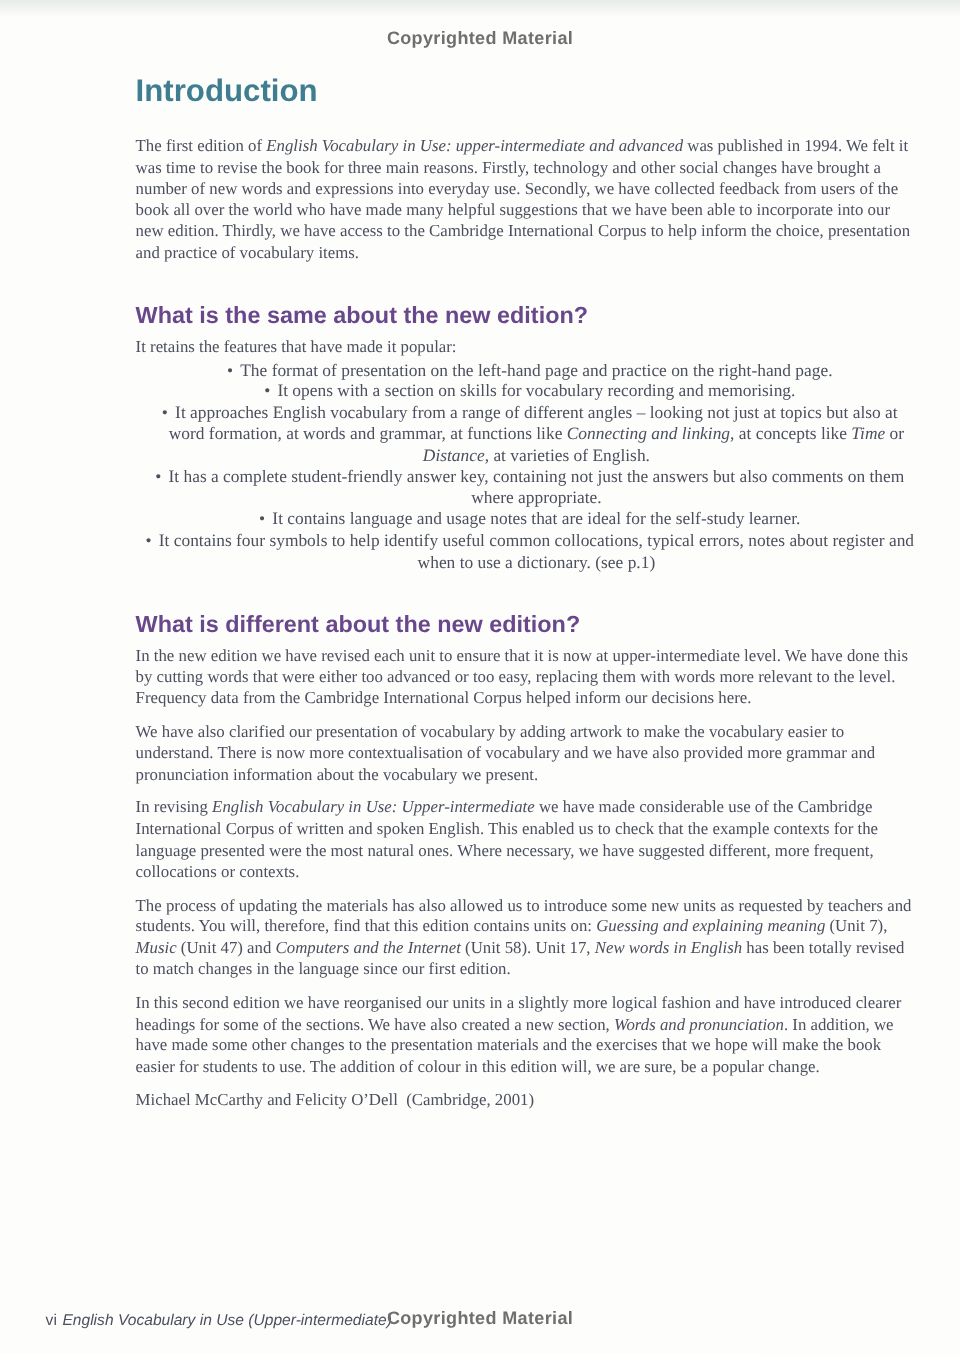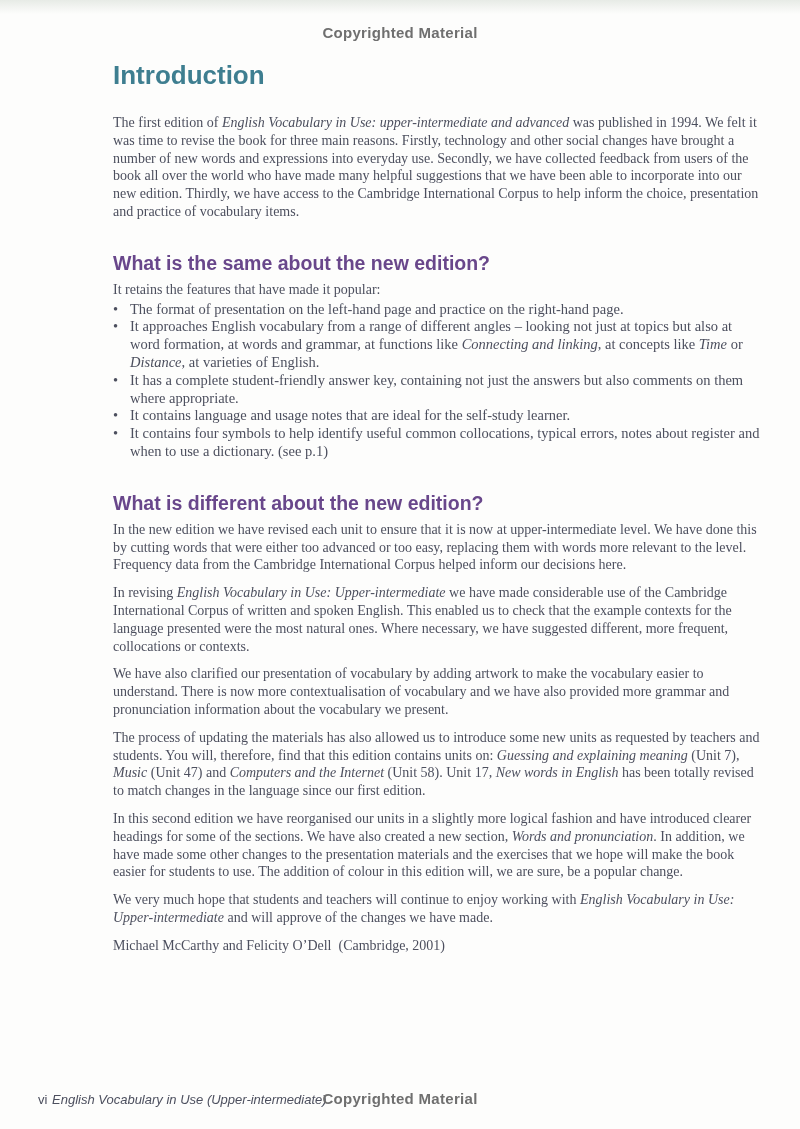--- a/index.html
+++ b/index.html
@@ -59,20 +59,21 @@
     line-height: 17.8px;
     margin: 0 0 10px 0;
   }
   p.lead {
     margin-bottom: 2px;
   }
   ul.features {
     list-style: none;
     margin: 0 0 8px 0;
     padding: 0;
+    text-align: center;
   }
   ul.features li {
     font-size: 14.5px;
     line-height: 17.8px;
     padding-left: 17px;
     text-indent: -17px;
   }
   ul.features li::before {
     content: "\2022";
     display: inline-block;
@@ -122,34 +123,34 @@
 
   <h1>Introduction</h1>
 
   <p class="body">The first edition of <i>English Vocabulary in Use: upper-intermediate and advanced</i> was published in 1994. We felt it was time to revise the book for three main reasons. Firstly, technology and other social changes have brought a number of new words and expressions into everyday use. Secondly, we have collected feedback from users of the book all over the world who have made many helpful suggestions that we have been able to incorporate into our new edition. Thirdly, we have access to the Cambridge International Corpus to help inform the choice, presentation and practice of vocabulary items.</p>
 
   <h2>What is the same about the new edition?</h2>
   <p class="body lead">It retains the features that have made it popular:</p>
 
   <ul class="features">
     <li>The format of presentation on the left-hand page and practice on the right-hand page.</li>
+    <li>It opens with a section on skills for vocabulary recording and memorising.</li>
     <li>It approaches English vocabulary from a range of different angles – looking not just at topics but also at word formation, at words and grammar, at functions like <i>Connecting and linking</i>, at concepts like <i>Time</i> or <i>Distance</i>, at varieties of English.</li>
     <li>It has a complete student-friendly answer key, containing not just the answers but also comments on them where appropriate.</li>
     <li>It contains language and usage notes that are ideal for the self-study learner.</li>
     <li>It contains four symbols to help identify useful common collocations, typical errors, notes about register and when to use a dictionary. (see p.1)</li>
   </ul>
 
   <h2>What is different about the new edition?</h2>
 
   <p class="body">In the new edition we have revised each unit to ensure that it is now at upper-intermediate level. We have done this by cutting words that were either too advanced or too easy, replacing them with words more relevant to the level. Frequency data from the Cambridge International Corpus helped inform our decisions here.</p>
+  <p class="body">We have also clarified our presentation of vocabulary by adding artwork to make the vocabulary easier to understand. There is now more contextualisation of vocabulary and we have also provided more grammar and pronunciation information about the vocabulary we present.</p>
   <p class="body">In revising <i>English Vocabulary in Use: Upper-intermediate</i> we have made considerable use of the Cambridge International Corpus of written and spoken English. This enabled us to check that the example contexts for the language presented were the most natural ones. Where necessary, we have suggested different, more frequent, collocations or contexts.</p>
-  <p class="body">We have also clarified our presentation of vocabulary by adding artwork to make the vocabulary easier to understand. There is now more contextualisation of vocabulary and we have also provided more grammar and pronunciation information about the vocabulary we present.</p>
   <p class="body">The process of updating the materials has also allowed us to introduce some new units as requested by teachers and students. You will, therefore, find that this edition contains units on: <i>Guessing and explaining meaning</i> (Unit 7), <i>Music</i> (Unit 47) and <i>Computers and the Internet</i> (Unit 58). Unit 17, <i>New words in English</i> has been totally revised to match changes in the language since our first edition.</p>
   <p class="body">In this second edition we have reorganised our units in a slightly more logical fashion and have introduced clearer headings for some of the sections. We have also created a new section, <i>Words and pronunciation</i>. In addition, we have made some other changes to the presentation materials and the exercises that we hope will make the book easier for students to use. The addition of colour in this edition will, we are sure, be a popular change.</p>
-  <p class="body">We very much hope that students and teachers will continue to enjoy working with <i>English Vocabulary in Use: Upper-intermediate</i> and will approve of the changes we have made.</p>
 
   <p class="body signature">Michael McCarthy and Felicity O’Dell  (Cambridge, 2001)</p>
 
   <div class="footer">
     <span class="page-num">vi</span>
     <span class="book-title">English Vocabulary in Use (Upper-intermediate)</span>
     <span class="watermark bottom">Copyrighted Material</span>
   </div>
 </div>
 

